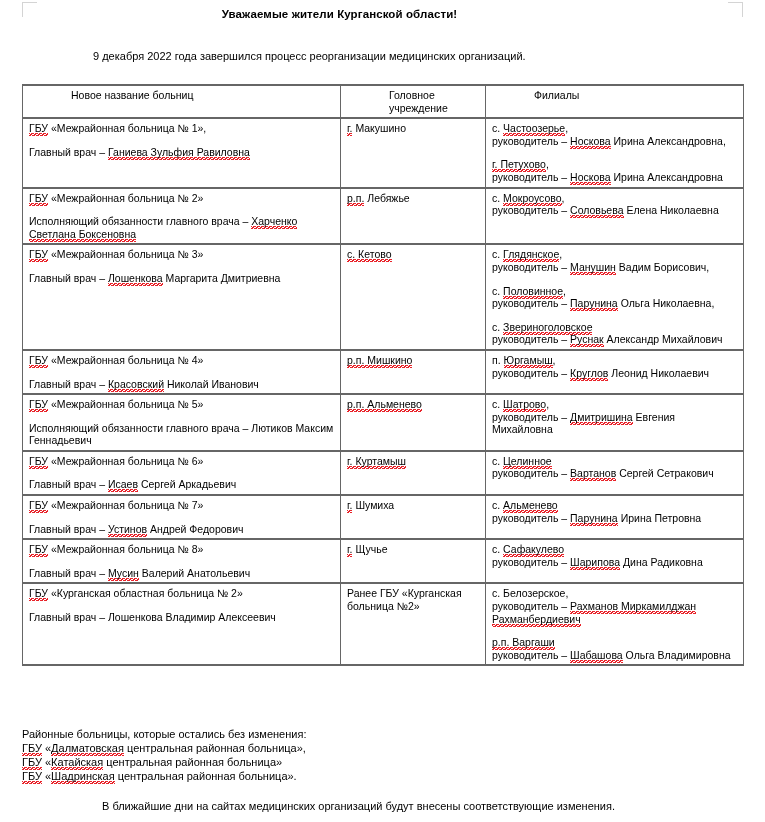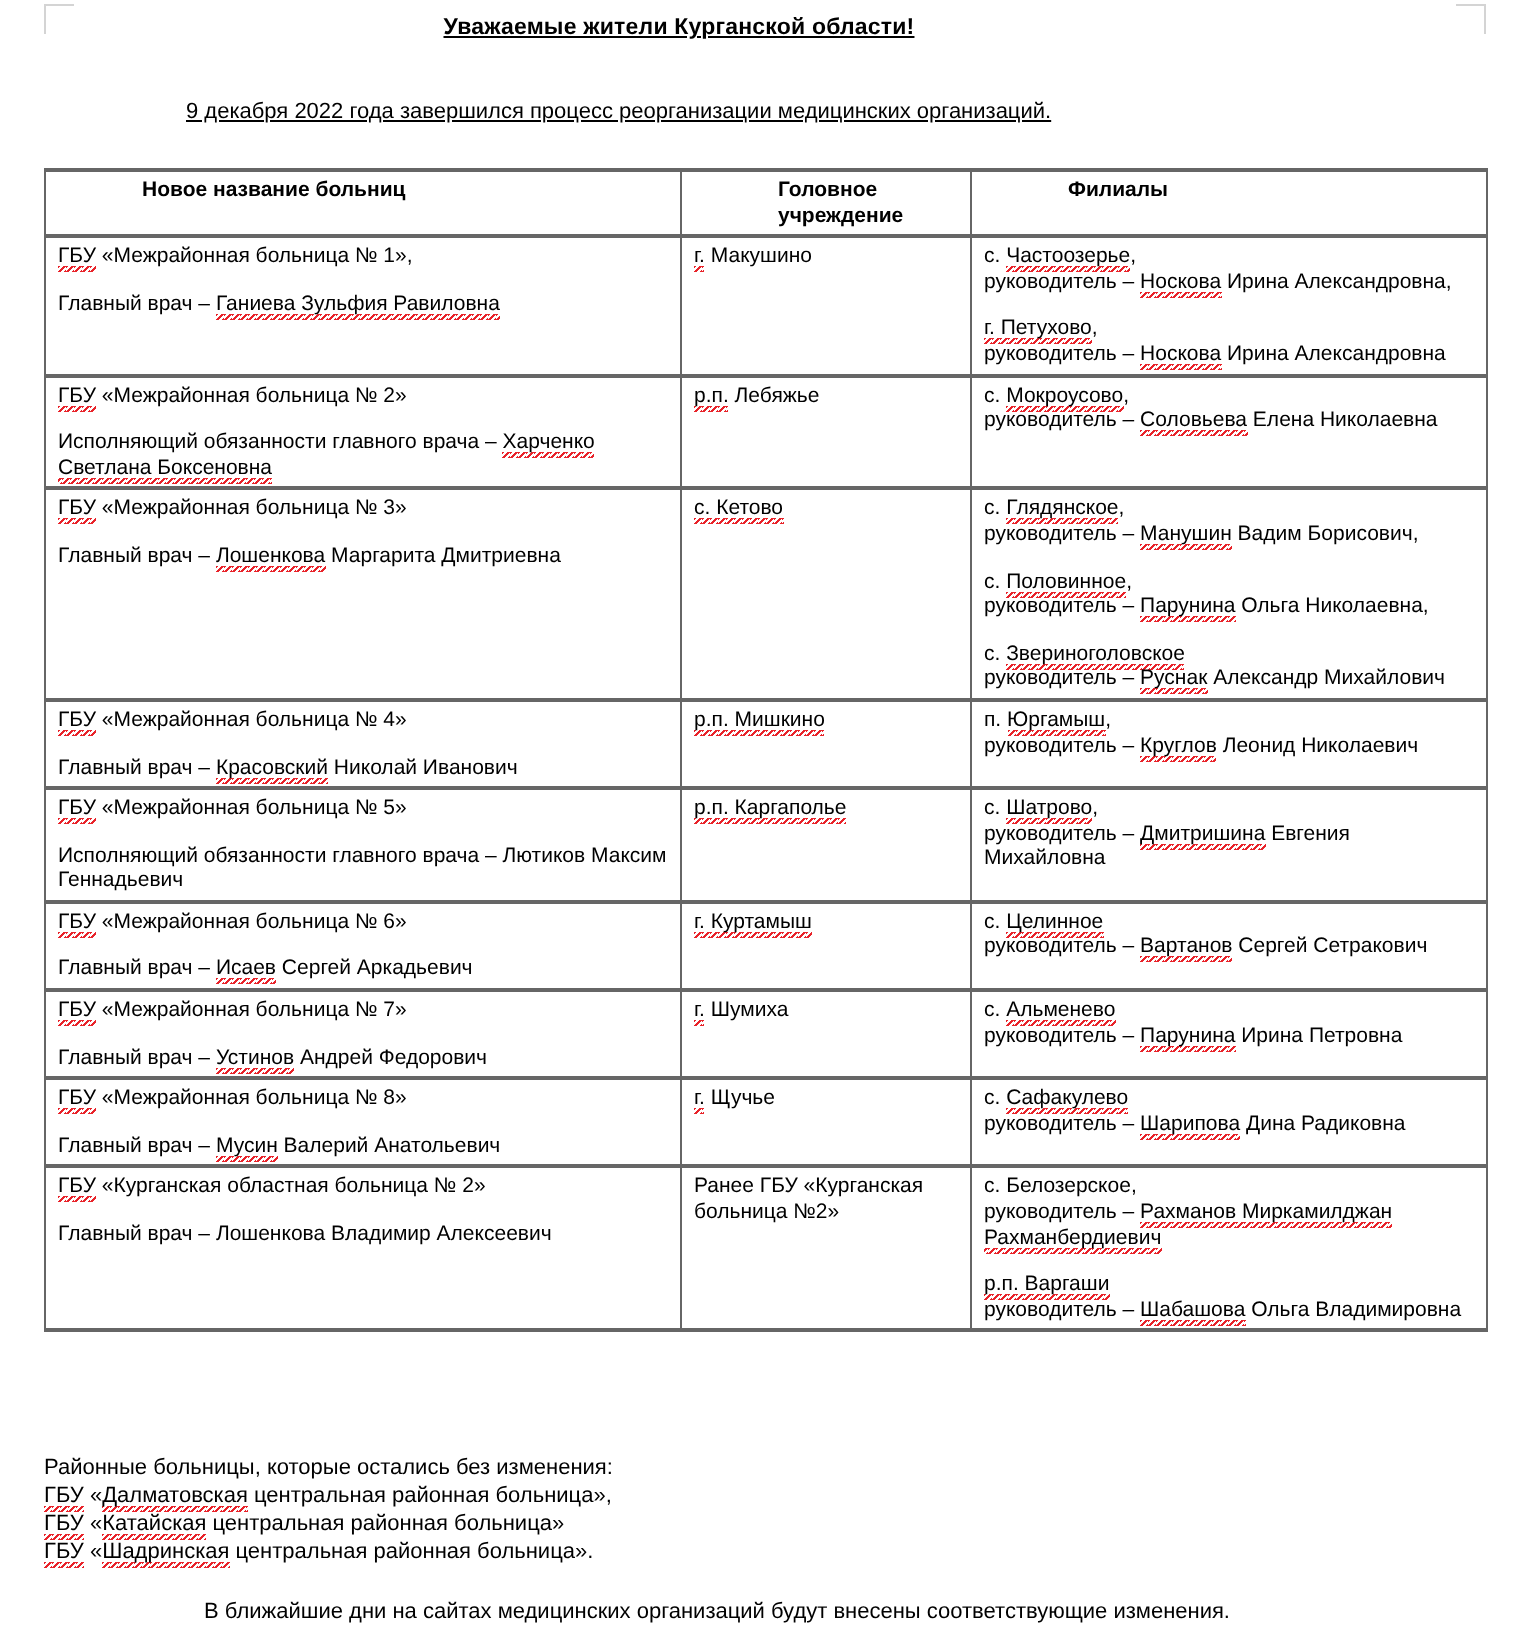--- a/index.html
+++ b/index.html
@@ -11,21 +11,21 @@
     color:#000000;
     overflow:hidden;
     position:relative;
     -webkit-font-smoothing:none;
   }
   
   .corner{position:absolute;width:14px;height:14px;border:1px solid #d4d4d4;}
   .corner.tl{left:22px;top:2px;border-right:none;border-bottom:none;}
   .corner.tr{left:728px;top:2px;border-left:none;border-bottom:none;}
 
-  .doc{position:absolute;left:0;top:0;width:679px;text-decoration:underline;}
+  .doc{position:absolute;left:0;top:0;width:679px;}
 
   h1.title{
     font-size:11.5px;font-weight:bold;text-align:center;
     margin:0;padding:7px 0 0 0;line-height:14px;
     letter-spacing:0.1px;
   }
 
   .intro{
     margin:0;padding:12px 20px 0 22px;
     font-size:11px;line-height:14.5px;
@@ -45,21 +45,21 @@
   }
   table.main td,table.main th{
     border:1px solid #666666;
     border-top-width:2px;
     border-bottom-width:2px;
     vertical-align:top;
     padding:3px 5px 3px 6px;
     text-align:left;
     font-weight:normal;
   }
-  table.main th{font-weight:bold;padding-top:3px;padding-bottom:3px;padding-left:48px;}
+  table.main th{font-weight:normal;padding-top:3px;padding-bottom:3px;padding-left:48px;}
   col.c1{width:318px;}
   col.c2{width:145px;}
   col.c3{width:258px;}
 
   .cellline{display:block;white-space:normal;}
   .gap{display:block;height:11px;line-height:11px;}
 
   
   .sp{
     background-image:
@@ -175,21 +175,21 @@
           <span class="cellline">руководитель – <span class="sp">Круглов</span> Леонид Николаевич</span>
         </td>
       </tr>
       <tr>
         <td>
           <span class="cellline"><span class="sp">ГБУ</span> «Межрайонная больница № 5»</span>
           <span class="gap"></span>
           <span class="cellline">Исполняющий обязанности главного врача – Лютиков Максим Геннадьевич</span>
         </td>
         <td>
-          <span class="cellline"><span class="sp">р.п. Каргаполье</span></span>
+          <span class="cellline"><span class="sp">р.п. Альменево</span></span>
         </td>
         <td>
           <span class="cellline">с. <span class="sp">Шатрово</span>,</span>
           <span class="cellline">руководитель – <span class="sp">Дмитришина</span> Евгения Михайловна</span>
         </td>
       </tr>
       <tr>
         <td>
           <span class="cellline"><span class="sp">ГБУ</span> «Межрайонная больница № 6»</span>
           <span class="gap"></span>

